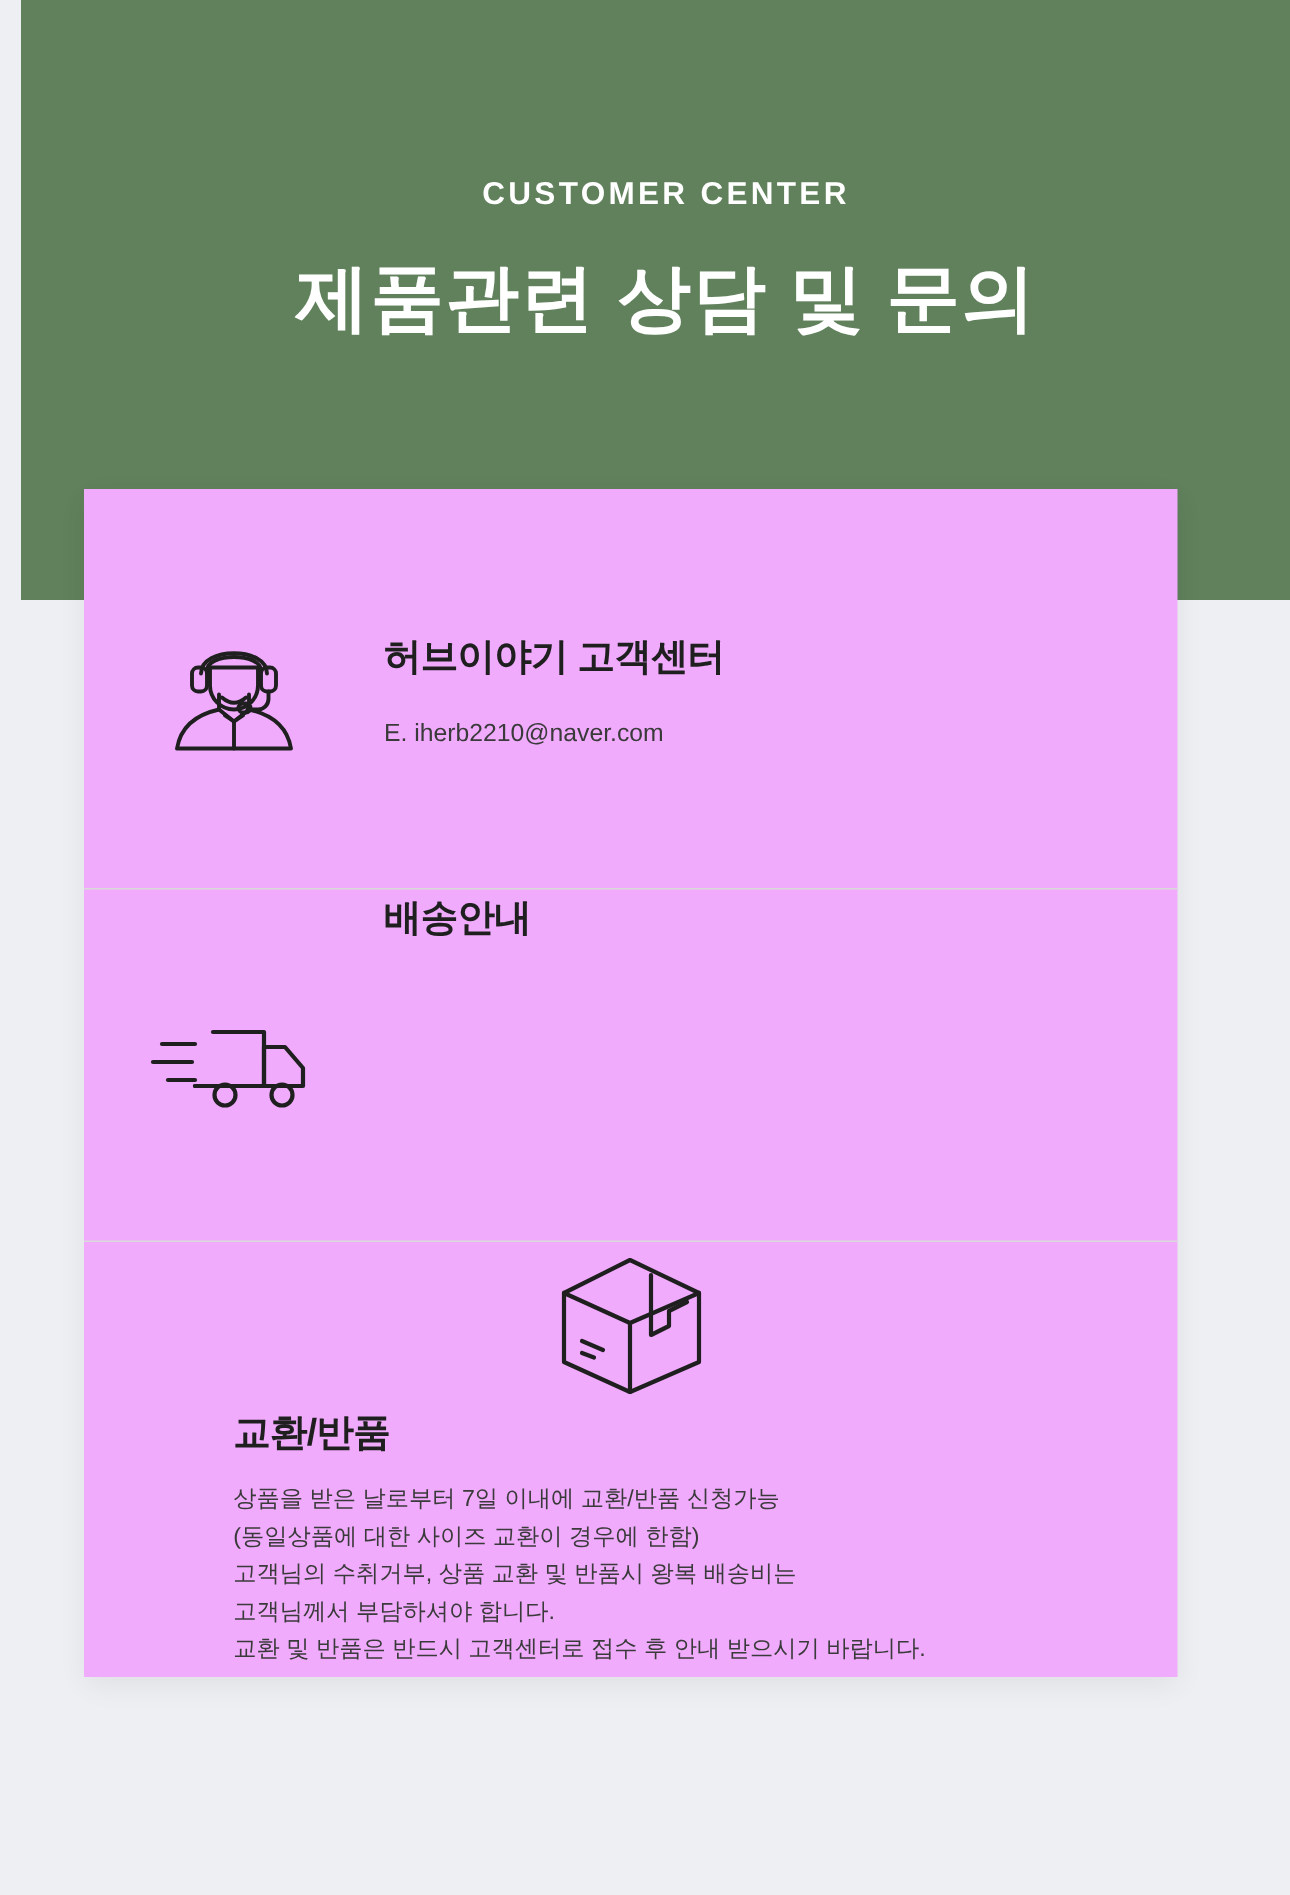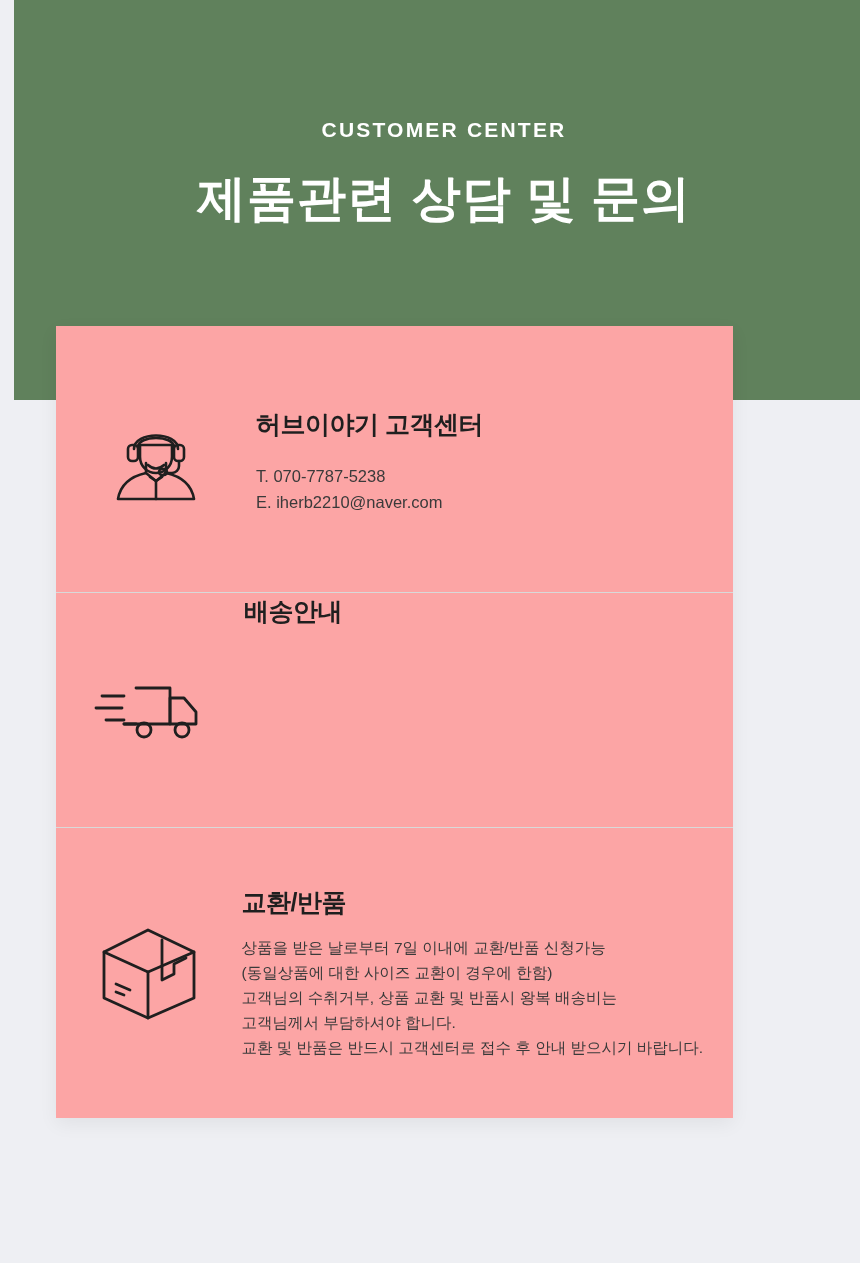--- a/index.html
+++ b/index.html
@@ -42,22 +42,22 @@
     font-size: 49px;
     font-weight: bold;
     letter-spacing: 1px;
   }
 
   
   .card {
     position: absolute;
     top: 326px;
     left: 56px;
-    width: 677px;
-    background: #fca5a5;
+    width: 729px;
+    background: #f0abfc;
     box-shadow: 0 6px 18px rgba(0,0,0,0.06);
   }
 
   .section {
     position: relative;
     padding: 0 0 0 0;
   }
   .divider {
     height: 1px;
     background: #d9d9d9;
@@ -123,20 +123,21 @@
     display: flex;
   }
   .ship-col-a { width: 200px; }
   .ship-col-b { width: 320px; }
 
   
   .sec3 {
     height: 290px;
     display: flex;
     align-items: center;
+    flex-direction: column;
   }
   .sec3 .icon-wrap {
     width: 200px;
     display: flex;
     justify-content: center;
     align-items: center;
   }
   .sec3 .text-wrap {
     padding-top: 0;
     width: 530px;
@@ -181,21 +182,20 @@
         <path d="M44 58 q8 7 16 0"></path>
         <path d="M42 56 v10 l10 8 10 -8 v-10"></path>
         <path d="M42 66 C24 70, 16 80, 14 92 h76 c-2 -12, -10 -22, -28 -26"></path>
         <path d="M52 74 v18"></path>
         <path d="M46 70 l6 4 6 -4"></path>
       </svg>
     </div>
     <div class="text-wrap">
       <div class="head">허브이야기 고객센터</div>
       <div class="lines">
-        <div>T. 070-7787-5238</div>
         <div>E. iherb2210@naver.com</div>
       </div>
     </div>
   </div>
 
   <div class="divider"></div>
 
   <div class="section sec2">
     <div class="icon-wrap">
       <svg class="icon-svg" width="116" height="84" viewBox="0 0 116 84" fill="none" stroke="#1f1f1f" stroke-width="2.8" stroke-linecap="round" stroke-linejoin="round">

